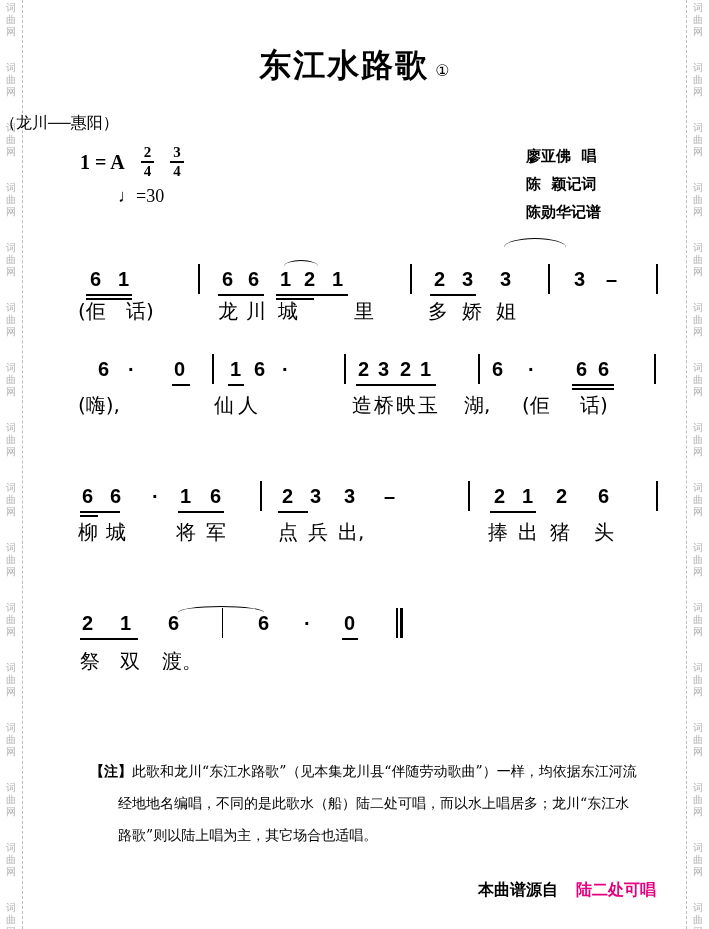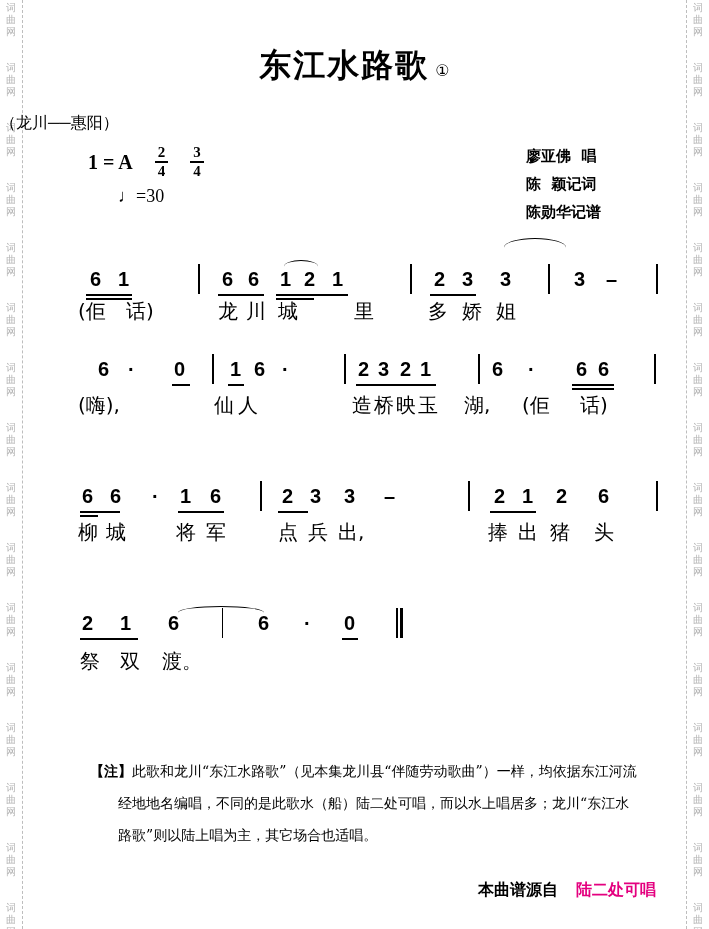--- a/index.html
+++ b/index.html
@@ -7,21 +7,21 @@
            font-family:"DejaVu Sans", sans-serif; color:#000; }
     .wm { position:absolute; top:0; width:22px; height:929px; }
     .wm.left { left:0; border-right:1px dashed #bdbdbd; }
     .wm.right { right:0; border-left:1px dashed #bdbdbd; }
     .wm .g { display:flex; flex-direction:column; align-items:center; height:60px; padding-top:2px; box-sizing:border-box; }
     .wm .g span { font-size:10px; line-height:12px; color:#b5b5b5; }
     .title { position:absolute; top:44px; left:0; width:709px; text-align:center; }
     .title .t { font-size:32px; font-weight:bold; letter-spacing:2px; font-family:"DejaVu Sans", sans-serif; }
     .title .fn { font-size:16px; margin-left:6px; }
     .subtitle { position:absolute; top:113px; left:0; width:709px; font-size:16px; font-family:Liberation Serif, serif; }
-    .key { position:absolute; top:144px; left:88px; font-size:20px; font-weight:bold; font-family:"Liberation Serif", serif; display:flex; align-items:center; gap:14px; }
+    .key { position:absolute; top:144px; left:80px; font-size:20px; font-weight:bold; font-family:"Liberation Serif", serif; display:flex; align-items:center; gap:8px; }
     .frac { display:inline-flex; flex-direction:column; align-items:center; font-size:15px; line-height:17px; margin-left:8px; }
     .frac .num { border-bottom:2px solid #000; padding:0 3px; }
     .tempo { position:absolute; top:186px; left:118px; font-size:18px; font-family:"Liberation Serif", serif; }
     .credits { position:absolute; top:142px; left:526px; font-size:15px; font-weight:bold; line-height:28px; }
     .credits div { white-space:pre; }
     .line { position:absolute; left:82px; width:580px; }
     .notes { position:relative; height:30px; font-family:"Liberation Sans", sans-serif; font-weight:bold; font-size:20px; }
     .notes span { position:absolute; top:0; }
     .bar { position:absolute; top:-4px; width:2px; height:30px; background:#000; }
     .ul { position:absolute; height:2px; background:#000; }

